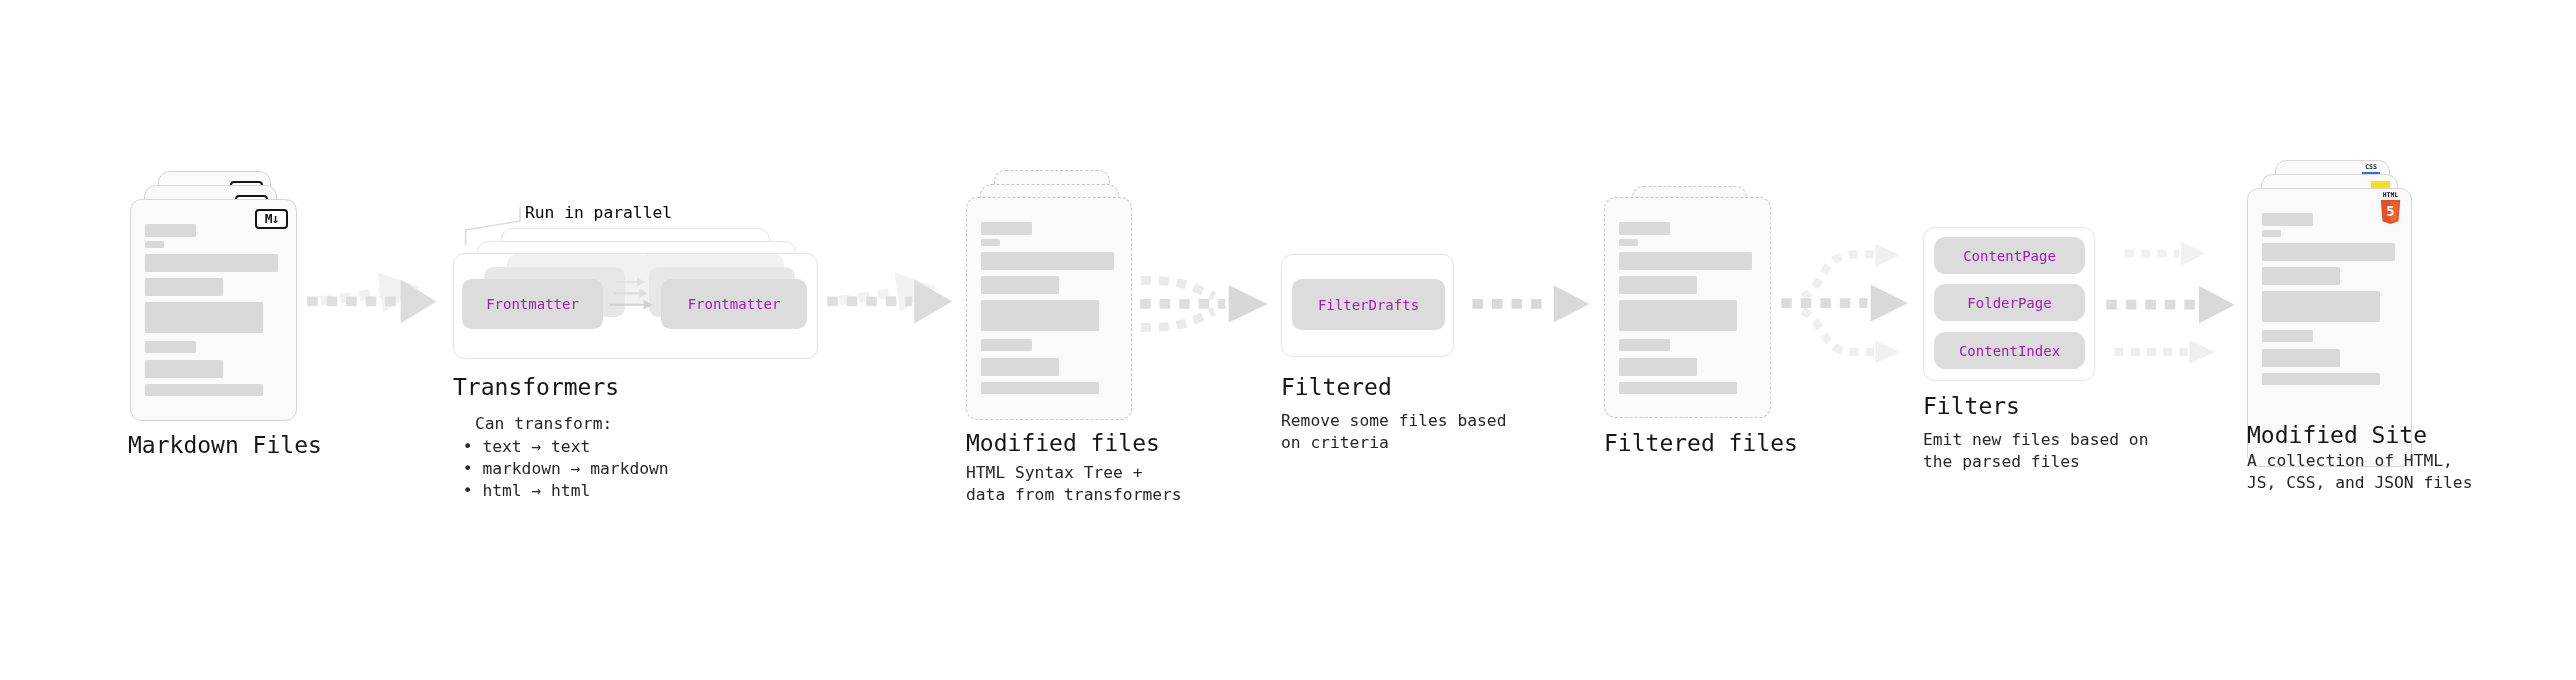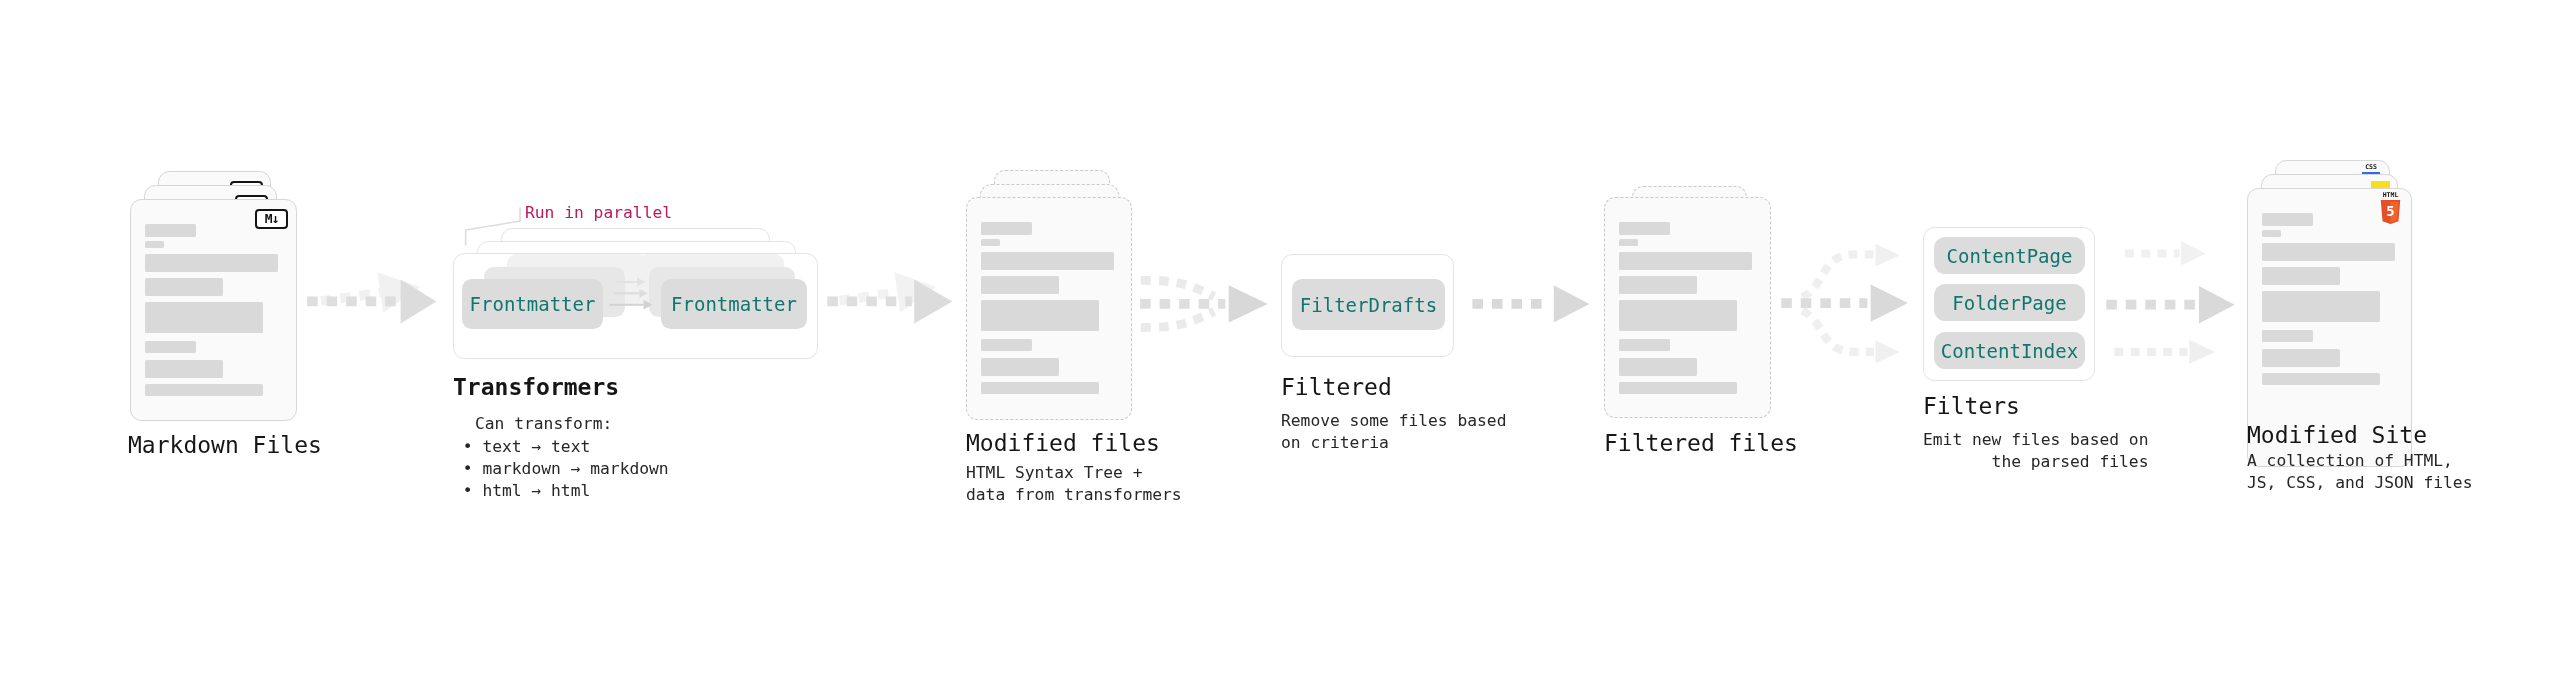--- a/index.html
+++ b/index.html
@@ -10,28 +10,28 @@
   .doc-card{position:absolute;background:#fafafa;border:1.6px solid #d6d6d6;border-radius:11.4px;box-sizing:border-box;}
   .doc-card.dashed{border:1.6px dashed #c9c9c9;}
 
   .md-badge{position:absolute;top:9px;right:8.1px;width:32.5px;height:19.5px;background:#ffffff;
             border:2.4px solid #141414;border-radius:4.1px;display:flex;align-items:center;justify-content:center;
             font-weight:bold;font-size:13px;color:#141414;letter-spacing:-0.8px;box-sizing:border-box;}
 
   .panel{position:absolute;background:#ffffff;border:1.6px solid #e3e3e3;border-radius:11.4px;box-sizing:border-box;}
 
   .gbtn{position:absolute;background:#dcdcdc;border-radius:9.8px;display:flex;align-items:center;justify-content:center;
-        font-size:19px;color:#0f766e;white-space:nowrap;}
+        font-size:14px;color:#a21caf;white-space:nowrap;}
   .ghost{position:absolute;border-radius:9.8px;}
   .g1{background:#e7e7e7;}
   .g2{background:#f1f1f1;}
 
   .label{position:absolute;font-size:23px;color:#161616;white-space:nowrap;}
   .sub{position:absolute;font-size:16.3px;line-height:22px;color:#262626;white-space:pre;}
-  .note{position:absolute;font-size:16.3px;color:#be185d;white-space:nowrap;}
+  .note{position:absolute;font-size:16.3px;color:#000000;white-space:nowrap;}
 
   .css-badge{position:absolute;width:23px;text-align:center;}
   .css-badge .t{font-size:6.5px;font-weight:bold;color:#111;line-height:6.5px;display:block;}
   .css-badge .bar{margin:0.8px auto 0;width:18px;height:3.3px;background:#2b6bf3;}
   .js-badge{position:absolute;width:18.7px;height:9.8px;background:#f7df1e;}
   .html-logo{position:absolute;width:23px;height:34px;}
   .html-logo .t{display:block;text-align:center;font-size:6.5px;font-weight:bold;color:#111;line-height:7.3px;letter-spacing:0;}
 
   svg.overlay{position:absolute;left:0;top:0;pointer-events:none;}
 </style>
@@ -69,21 +69,21 @@
     <div class="ghost g2" style="left:507px;top:254px;width:141px;height:50px;"></div>
     <div class="ghost g1" style="left:484px;top:267px;width:141px;height:50px;"></div>
     <div class="gbtn" style="left:462px;top:279px;width:141px;height:50px;">Frontmatter</div>
 
     <div class="ghost g2" style="left:638px;top:254px;width:146px;height:50px;"></div>
     <div class="ghost g1" style="left:649px;top:267px;width:146px;height:50px;"></div>
     <div class="gbtn" style="left:661px;top:279px;width:146px;height:50px;">Frontmatter</div>
 
     <div class="note" style="left:525px;top:203px;">Run in parallel</div>
 
-    <div class="label" style="left:453px;top:374px;font-weight:bold;">Transformers</div>
+    <div class="label" style="left:453px;top:374px;">Transformers</div>
     <div class="sub" style="left:475px;top:413px;">Can transform:</div>
     <div class="sub" style="left:453px;top:436px;"> • text → text
  • markdown → markdown
  • html → html</div>
   </div>
 
   <div>
     <div class="doc-card dashed" style="left:994px;top:170px;width:116px;height:211px;"></div>
     <div class="doc-card dashed" style="left:980px;top:184px;width:139px;height:215px;"></div>
     <div class="doc-card dashed" style="left:966px;top:197px;width:166px;height:223px;">
@@ -123,21 +123,21 @@
       </div>
     <div class="label" style="left:1604px;top:430px;">Filtered files</div>
   </div>
 
   <div>
     <div class="panel" style="left:1923px;top:227px;width:172px;height:154px;"></div>
     <div class="gbtn" style="left:1934px;top:237px;width:151px;height:37px;border-radius:11.4px;">ContentPage</div>
     <div class="gbtn" style="left:1934px;top:284px;width:151px;height:37px;border-radius:11.4px;">FolderPage</div>
     <div class="gbtn" style="left:1934px;top:332px;width:151px;height:37px;border-radius:11.4px;">ContentIndex</div>
     <div class="label" style="left:1923px;top:393px;">Filters</div>
-    <div class="sub" style="left:1923px;top:429px;text-align:right;">Emit new files based on
+    <div class="sub" style="left:1923px;top:429px;">Emit new files based on
 the parsed files</div>
   </div>
 
   <div>
     <div class="doc-card" style="left:2275px;top:160px;width:115px;height:211px;">
       <div class="css-badge" style="right:6.5px;top:3.3px;">
         <span class="t">CSS</span>
         <div class="bar"></div>
       </div>
     </div>

